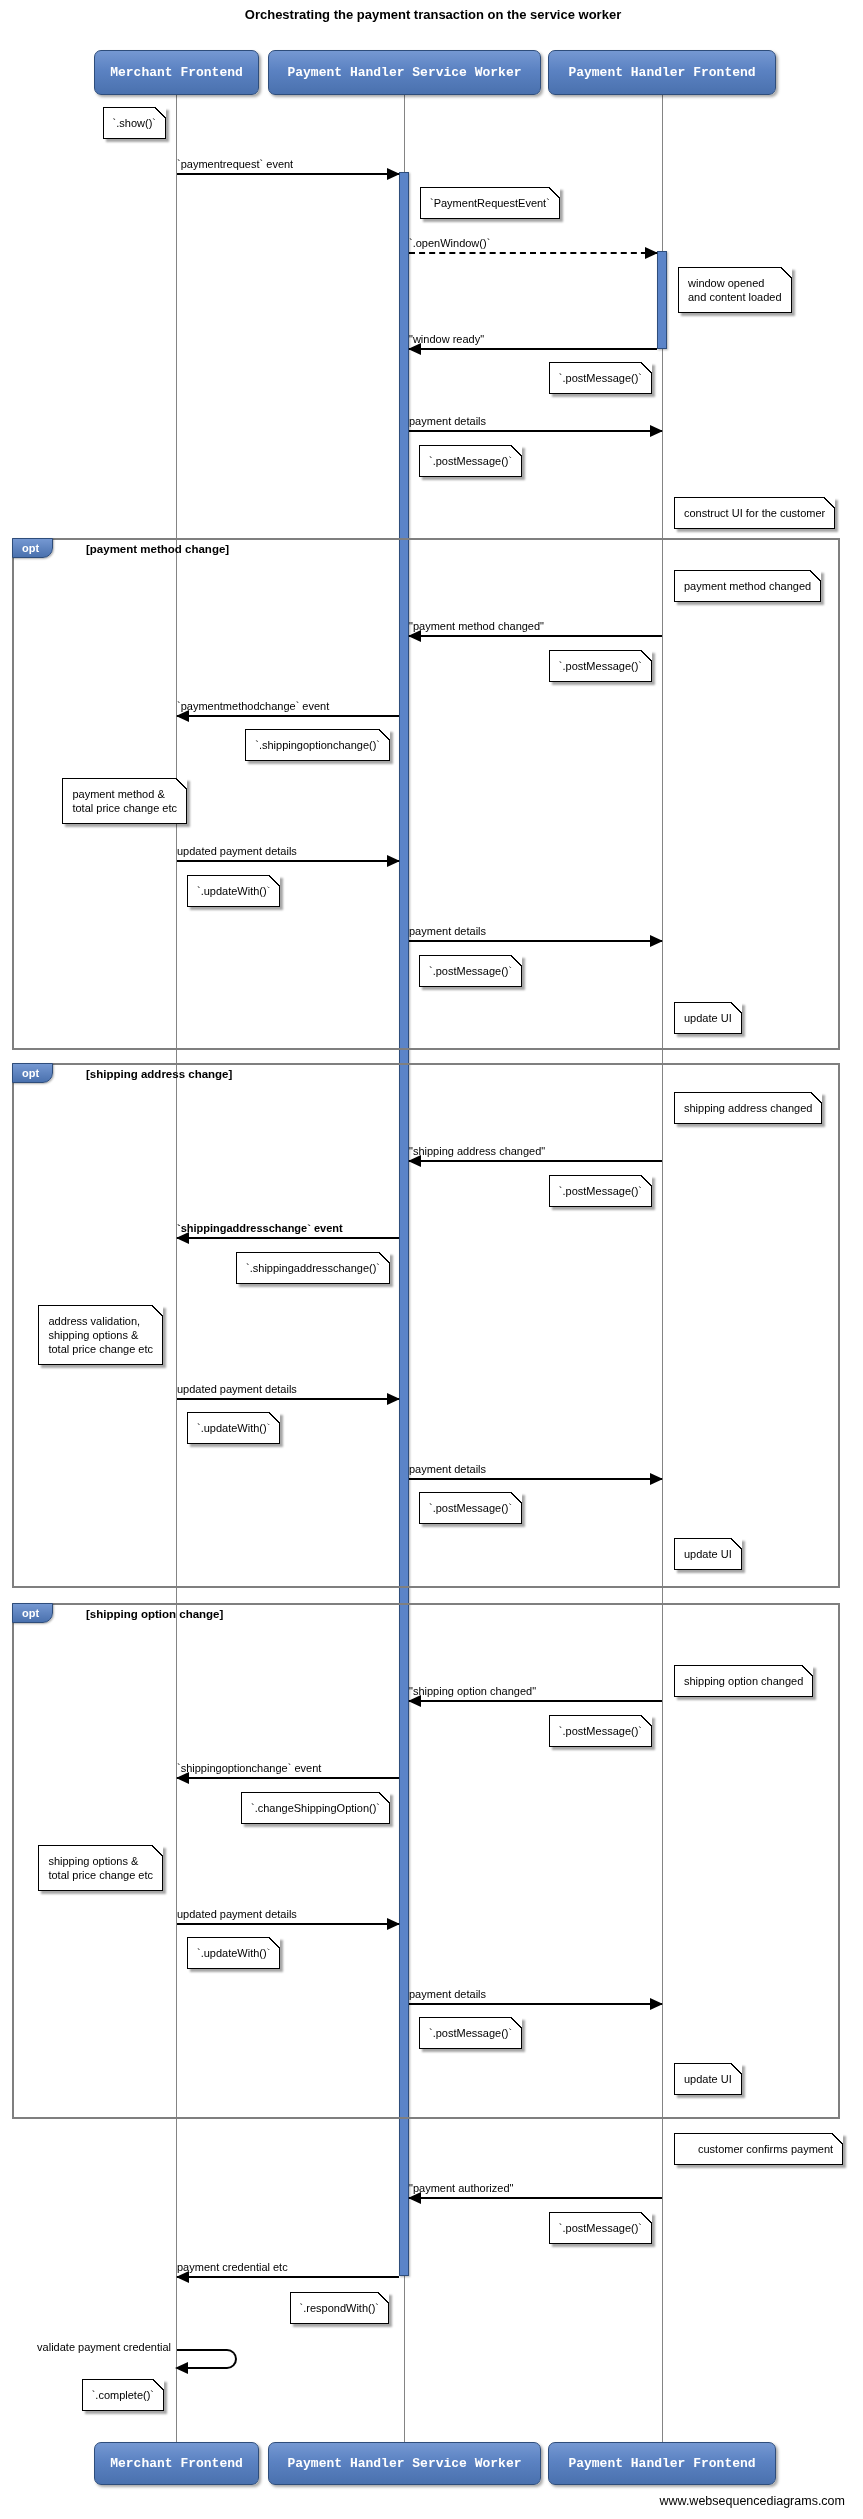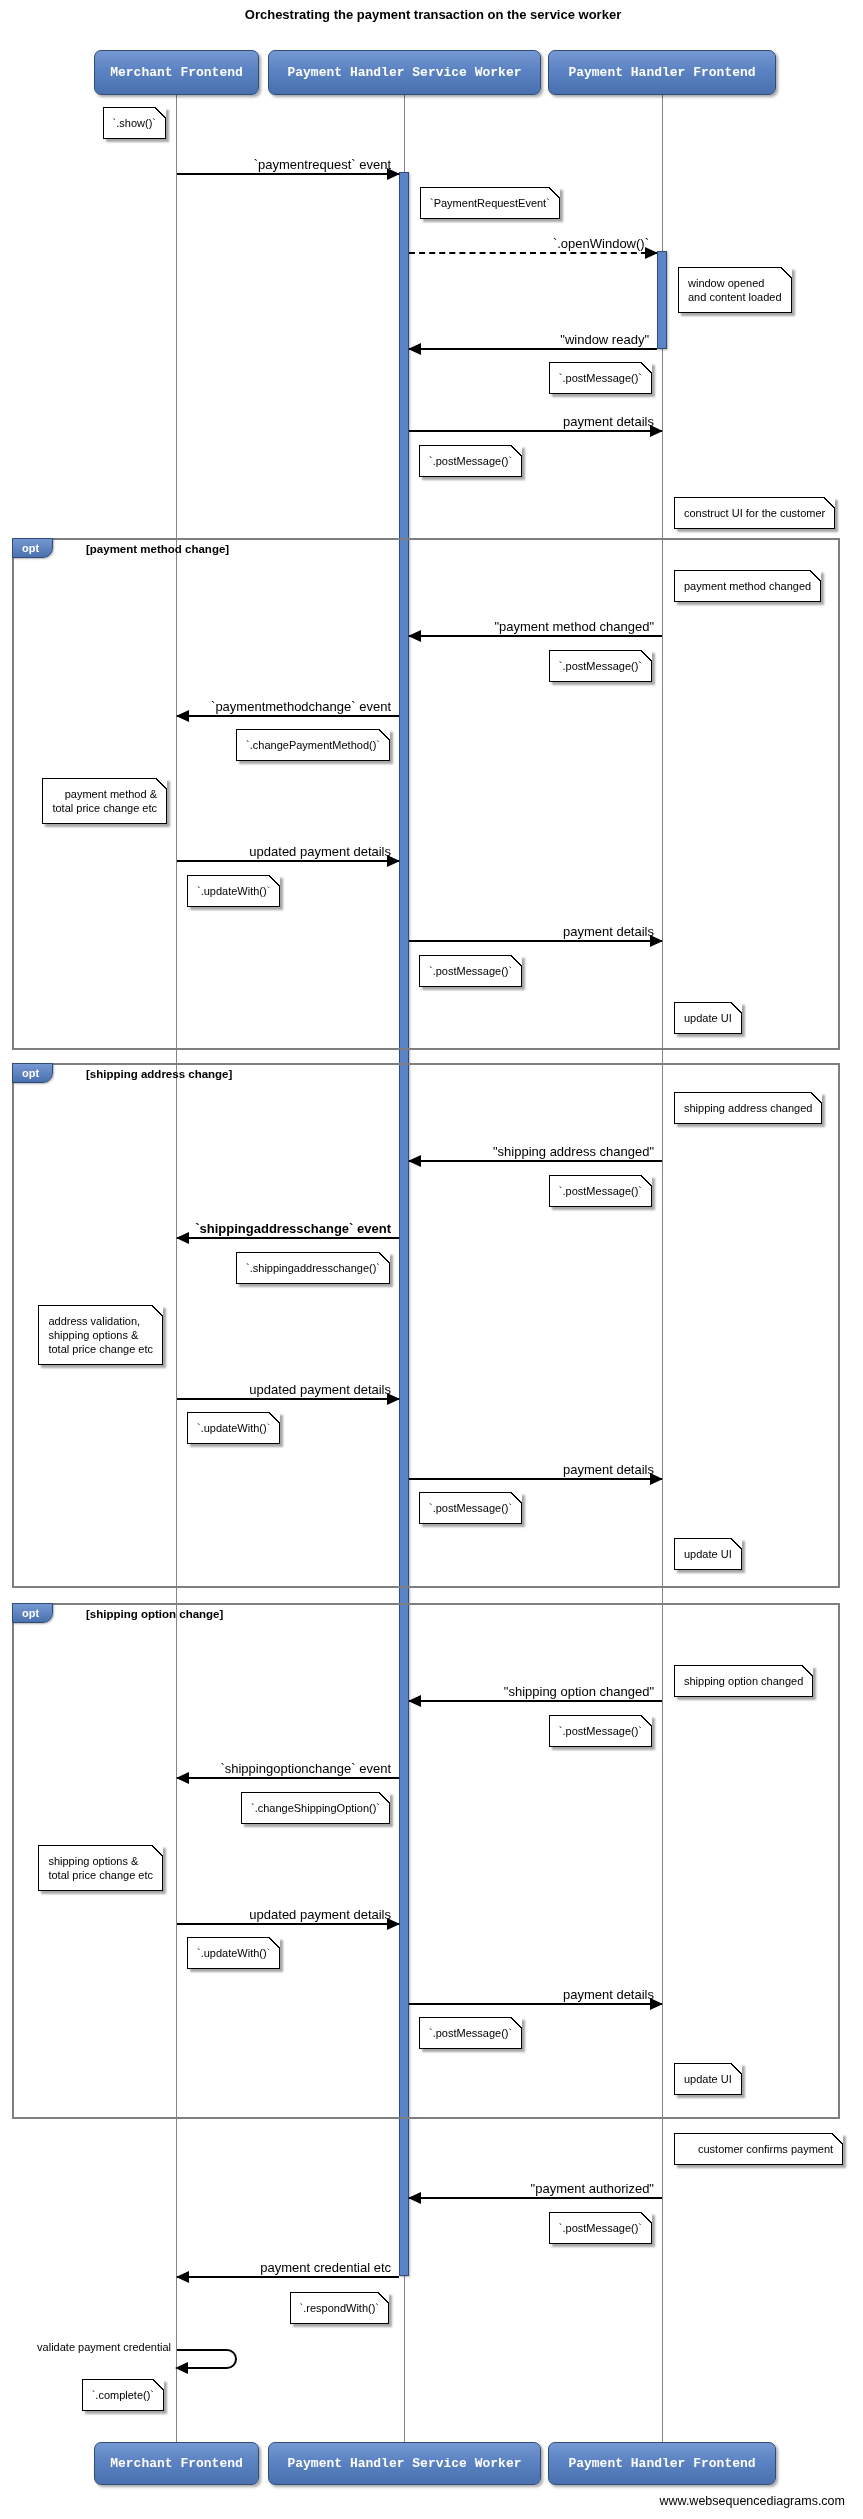--- a/index.html
+++ b/index.html
@@ -14,22 +14,22 @@
     border:1px solid #2e4d7b;border-radius:7px;color:#fff;font-weight:bold;
     font-size:13px;display:flex;align-items:center;justify-content:center;
     box-shadow:2px 2px 3px rgba(0,0,0,0.35);text-align:center;font-family:Liberation Mono, monospace;}
 
   .lifeline{position:absolute;width:1px;background:#848484;}
 
   .activation{position:absolute;width:10px;box-sizing:border-box;
     background:#5b84c8;border:1px solid #2e4d7b;box-shadow:1px 1px 2px rgba(0,0,0,0.3);}
 
   .msg{position:absolute;height:21px;}
-  .msg .lbl{position:absolute;bottom:4px;left:0;right:8px;text-align:right;
-    font-size:13px;line-height:13px;white-space:nowrap;color:#000;}
+  .msg .lbl{position:absolute;bottom:4px;left:0;right:16px;text-align:left;
+    font-size:11px;line-height:13px;white-space:nowrap;color:#000;}
   .msg .line{position:absolute;bottom:0;left:0;right:0;height:0;border-bottom:2px solid #000;}
   .msg.dashed .line{border-bottom-style:dashed;}
   .arr{position:absolute;bottom:-5px;width:0;height:0;
     border-top:6px solid transparent;border-bottom:6px solid transparent;}
   .arr.r{right:-1px;border-left:13px solid #000;}
   .arr.l{left:-1px;border-right:13px solid #000;}
 
   .note{position:absolute;background:#fff;border:1px solid #000;
     box-shadow:3px 3px 2px rgba(0,0,0,0.35);font-size:11px;line-height:14px;
     padding:8px 9px;white-space:pre-line;color:#000;}
@@ -114,22 +114,22 @@
     <div class="lbl">"payment method changed"</div>
     <div class="line"></div>
     <div class="arr l"></div>
   </div>
   <div class="note" style="right:211px;top:650px;">`.postMessage()`</div>
   <div class="msg" style="left:177px;top:696px;width:222px;">
     <div class="lbl">`paymentmethodchange` event</div>
     <div class="line"></div>
     <div class="arr l"></div>
   </div>
-  <div class="note" style="right:473px;top:729px;">`.changePaymentMethod()`</div>
-  <div class="note" style="right:696px;top:778px;text-align:right;">payment method &amp;
+  <div class="note" style="right:473px;top:729px;">`.shippingoptionchange()`</div>
+  <div class="note" style="right:676px;top:778px;">payment method &amp;
 total price change etc</div>
   <div class="msg" style="left:177px;top:841px;width:222px;">
     <div class="lbl">updated payment details</div>
     <div class="line"></div>
     <div class="arr r"></div>
   </div>
   <div class="note" style="left:187px;top:875px;">`.updateWith()`</div>
   <div class="msg" style="left:409px;top:921px;width:253px;">
     <div class="lbl">payment details</div>
     <div class="line"></div>

